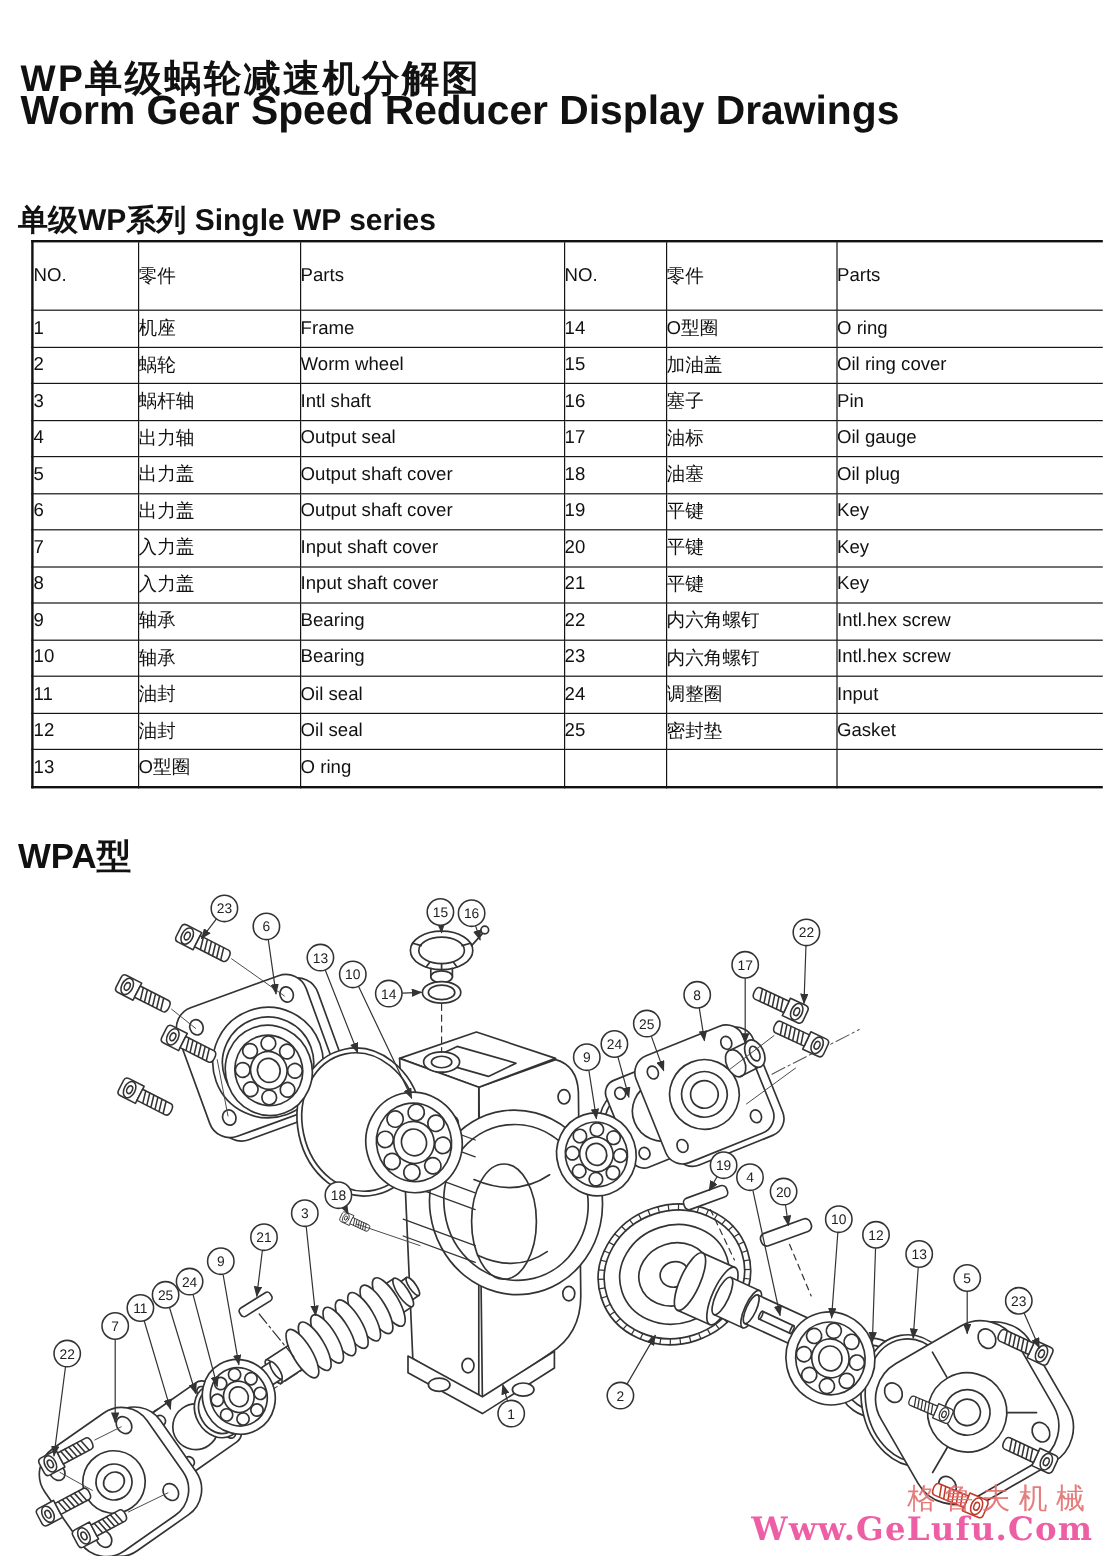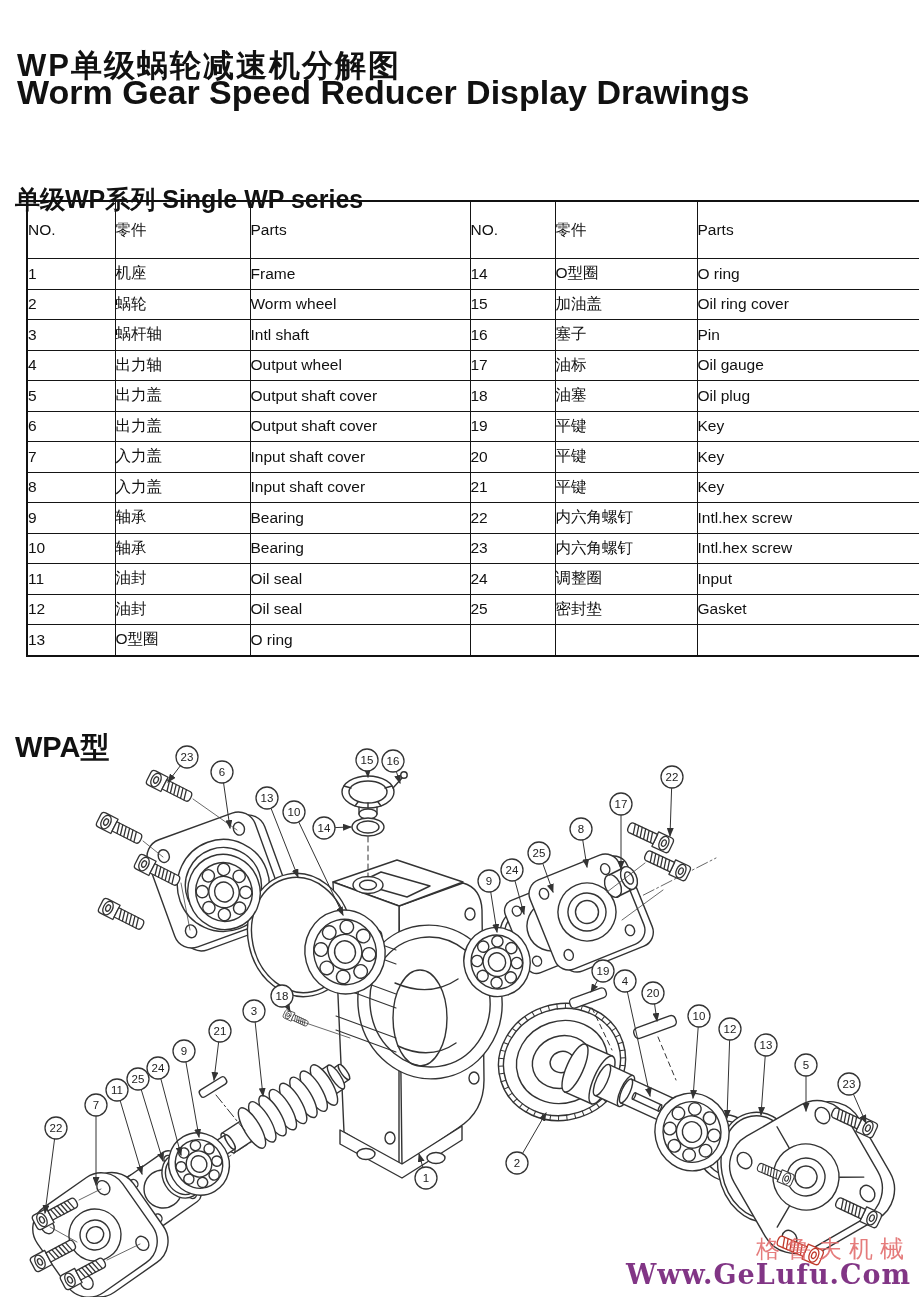--- a/index.html
+++ b/index.html
@@ -1,21 +1,21 @@
 <!DOCTYPE html>
 <html><head>
 <meta charset="utf-8">
 <style>
   html,body{margin:0;padding:0}
   body{width:919px;height:1297px;position:relative;background:#fff;color:#111;
        font-family:"Liberation Sans",sans-serif;overflow:hidden}
   .title-zh{position:absolute;left:17px;top:24px;font-size:31px;font-weight:700;letter-spacing:2px;white-space:nowrap}
   .title-en{position:absolute;left:17px;top:50px;font-size:34px;font-weight:700;white-space:nowrap}
-  .series-heading{position:absolute;left:15px;top:162px;font-size:25px;white-space:nowrap}
-  .model-heading{position:absolute;left:15px;top:704px;font-size:29px;white-space:nowrap}
+  .series-heading{position:absolute;left:15px;top:146px;font-size:25px;white-space:nowrap}
+  .model-heading{position:absolute;left:15px;top:670px;font-size:29px;white-space:nowrap}
   table.parts{position:absolute;left:26px;top:200px;width:895px;border-collapse:collapse;
               table-layout:fixed;text-align:left;border:2.5px solid #111}
   table.parts th,table.parts td{border:1.5px solid #151515;padding:0;font-weight:400;
               font-size:15.5px;height:29.5px;overflow:hidden;white-space:nowrap}
   table.parts thead th{height:56px}
   .watermark{position:absolute;right:8px;top:1237px;text-align:right;opacity:.88;
              font-family:"DejaVu Serif",serif;line-height:1.02;pointer-events:none}
   .wm1{font-size:24px;font-weight:400;letter-spacing:7px;color:#e26b6b}
   .wm2{font-size:27px;font-weight:700;color:#df4f4f;letter-spacing:1px}
 </style>
@@ -66,21 +66,21 @@
         <td>3</td>
         <td>蜗杆轴</td>
         <td>Intl shaft</td>
         <td>16</td>
         <td>塞子</td>
         <td>Pin</td>
       </tr>
       <tr>
         <td>4</td>
         <td>出力轴</td>
-        <td>Output wheel</td>
+        <td>Output seal</td>
         <td>17</td>
         <td>油标</td>
         <td>Oil gauge</td>
       </tr>
       <tr>
         <td>5</td>
         <td>出力盖</td>
         <td>Output shaft cover</td>
         <td>18</td>
         <td>油塞</td>
@@ -757,14 +757,14 @@
           <line x1="853.5952323359102" y1="364.5420035941469" x2="866" y2="393" stroke-width="1" marker-end="url(#arr)"></line>
           <circle cx="849" cy="354" r="11" stroke-width="1.3"></circle>
           <text x="849" y="354" dy="0.36em" text-anchor="middle" font-size="11.5" font-family="&quot;Liberation Sans&quot;,sans-serif" fill="#222" stroke="none">23</text>
         </g>
       </g>
   </g>
 </svg>
 
 <div class="watermark">
   <div class="wm1" style="color: rgb(226, 107, 107);">格鲁夫机械</div>
-  <div class="wm2" style="color: #701a75;">Www.GeLufu.Com</div>
+  <div class="wm2" style="color: #ec4899;">Www.GeLufu.Com</div>
 </div>
 
 </body></html>

